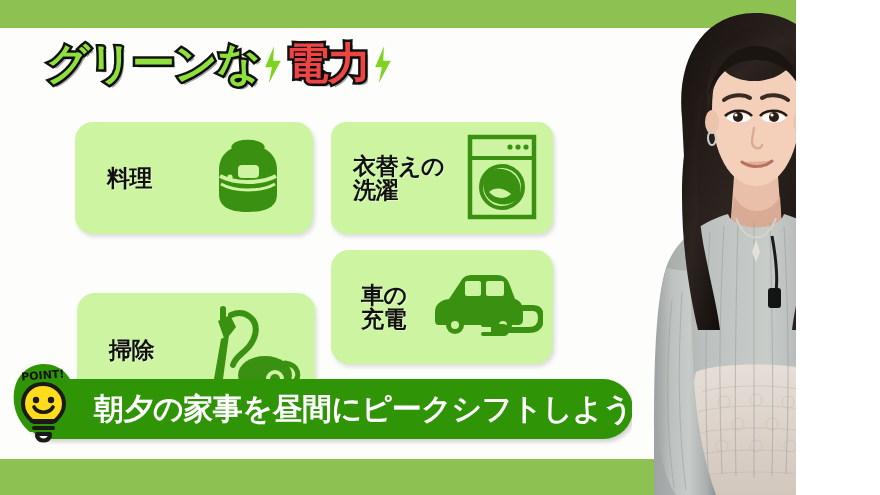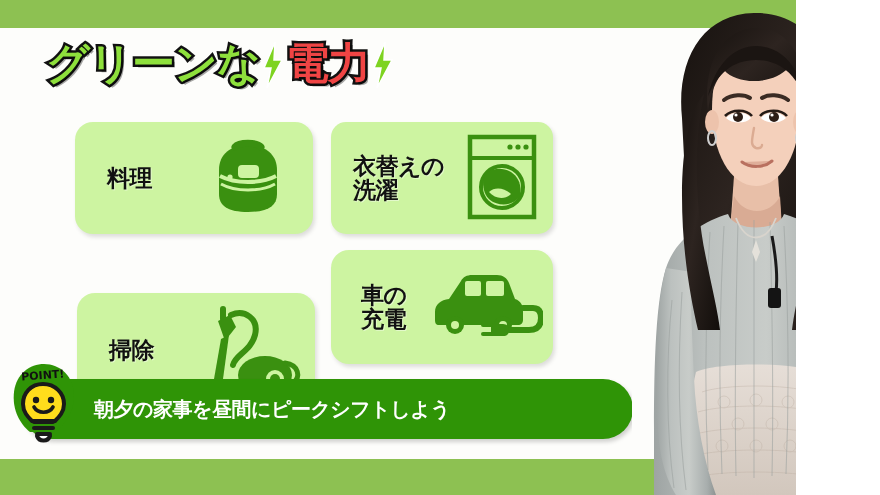--- a/index.html
+++ b/index.html
@@ -121,21 +121,21 @@
     box-shadow: 2px 3px 4px rgba(0,0,0,0.18);
   }
   .banner-text {
     position: absolute;
     left: 72px;
     top: 0;
     height: 60px;
     display: flex;
     align-items: center;
     color: #ffffff;
-    font-size: 20px;
+    font-size: 30px;
     font-weight: bold;
     letter-spacing: -0.5px;
     white-space: nowrap;
   }
   .point-badge {
     position: absolute;
     left: 6px;
     top: 362px;
     width: 74px;
     height: 84px;

